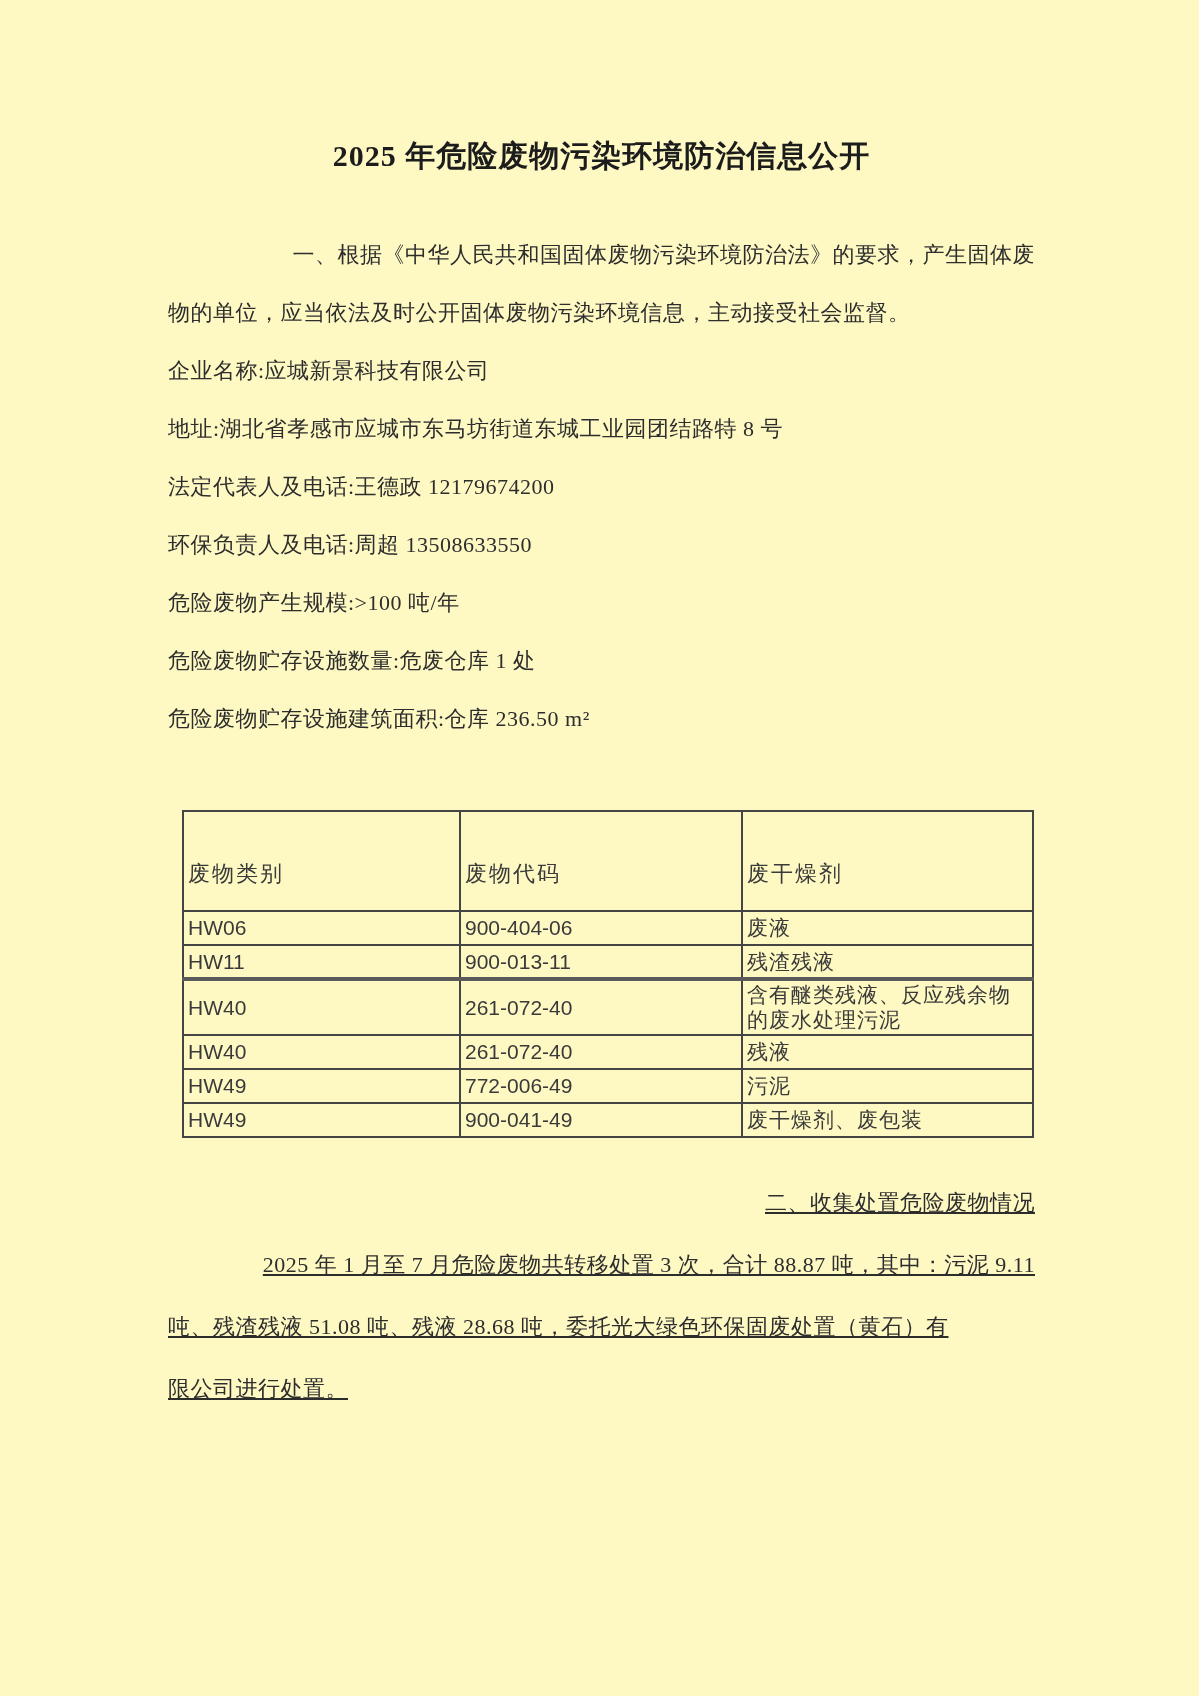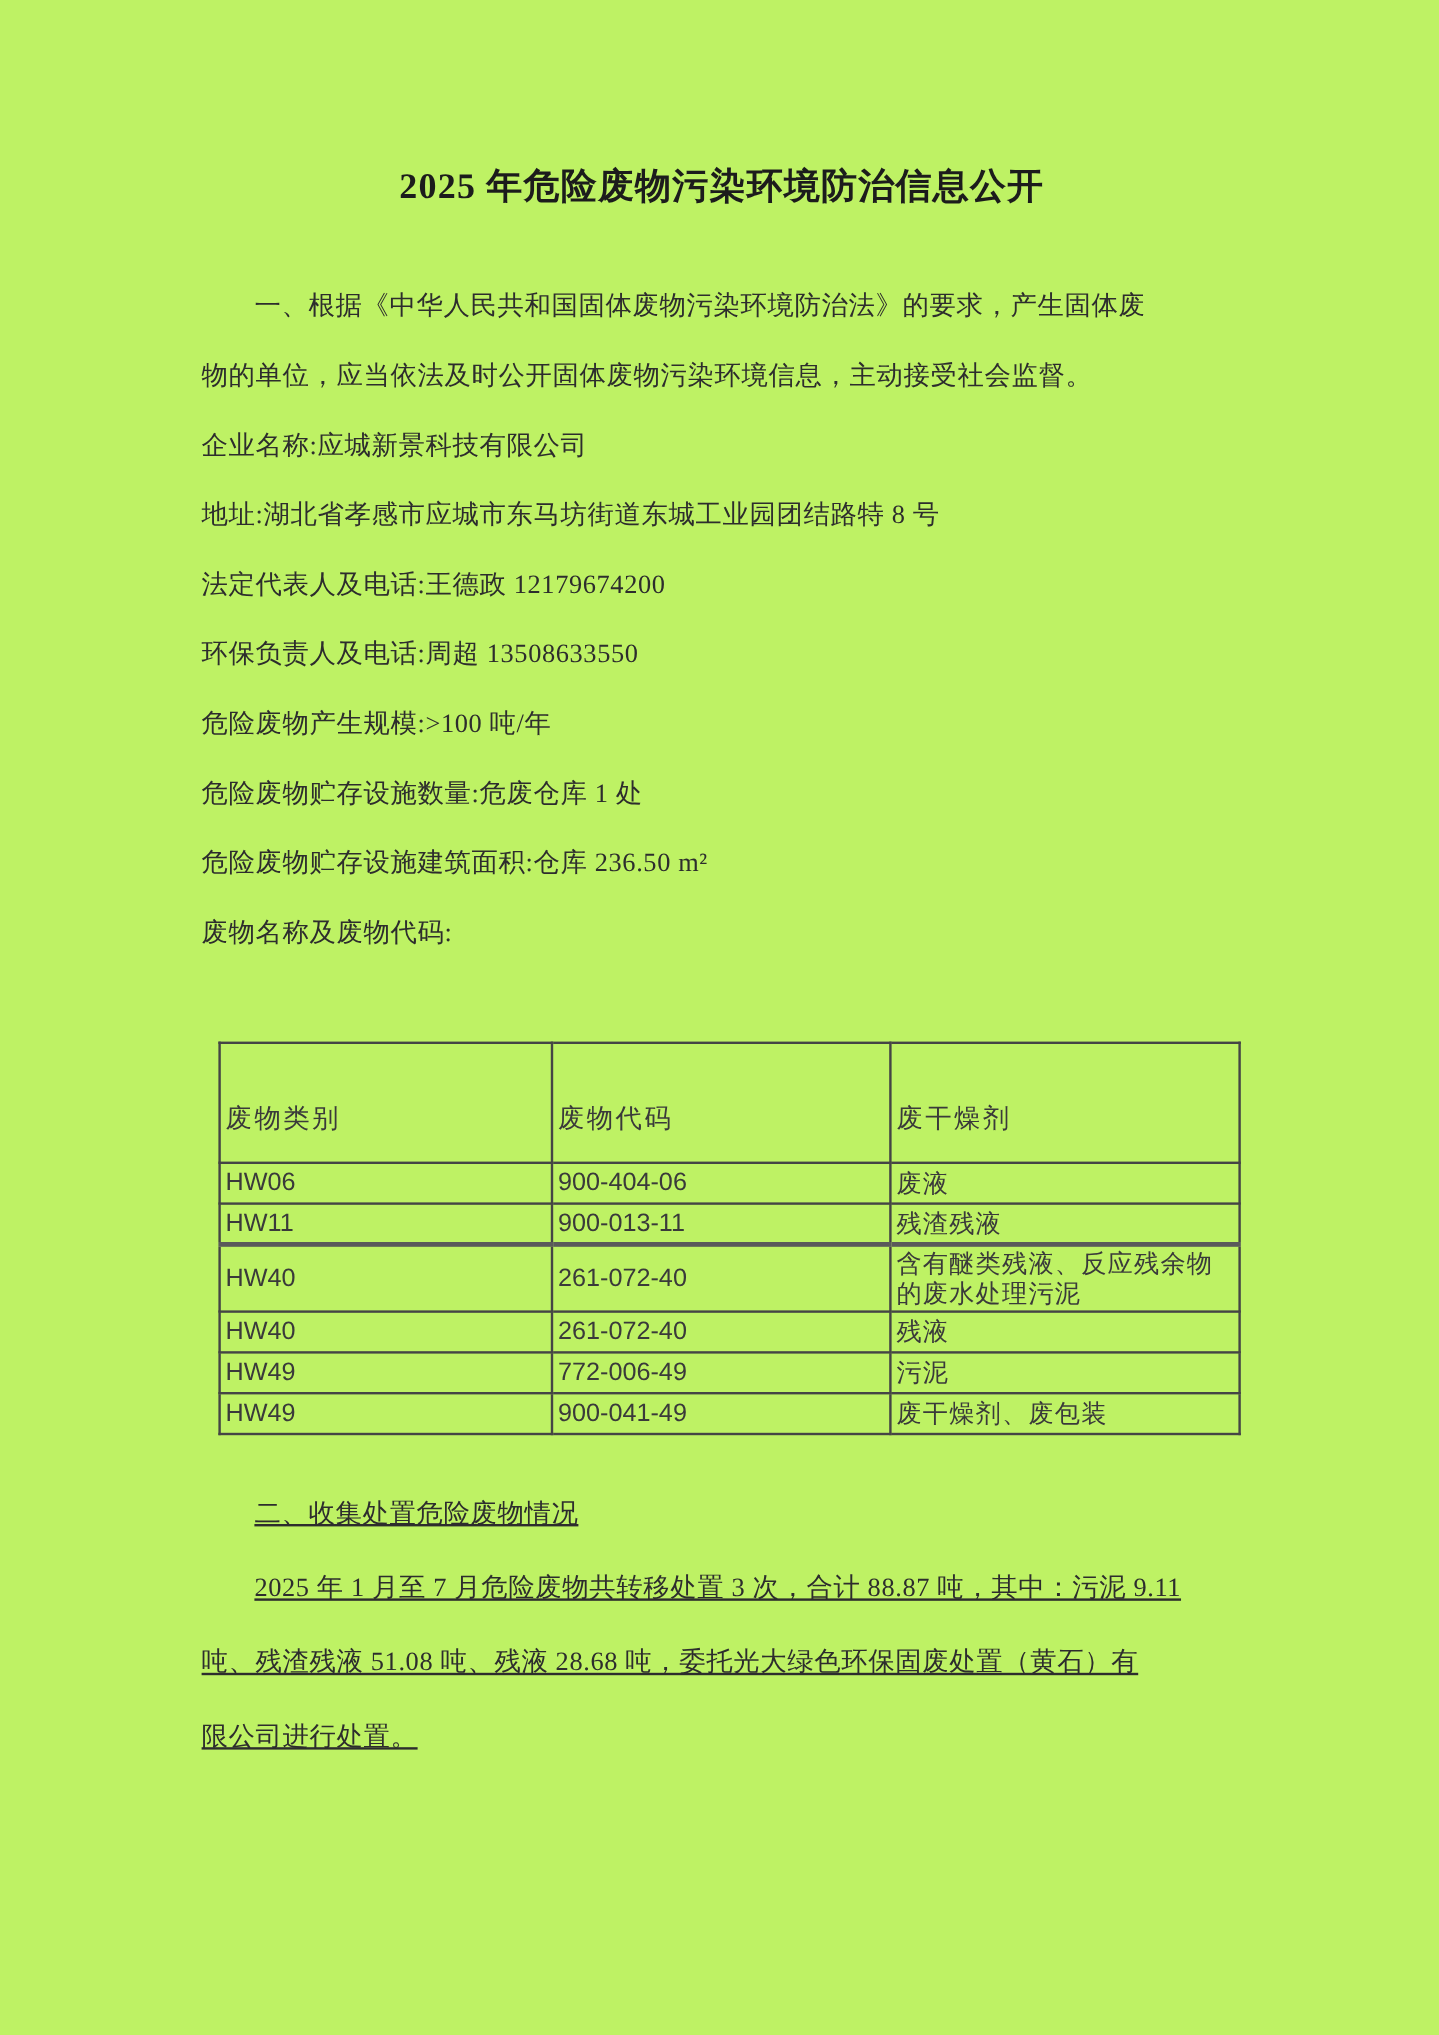--- a/index.html
+++ b/index.html
@@ -2,21 +2,21 @@
 <html><head>
 <meta charset="utf-8">
 <style>
   * { box-sizing: border-box; }
   html, body { margin: 0; padding: 0; background: #ffffff; }
   .page {
     position: relative;
     width: 1199px;
     height: 1696px;
     margin: 0 auto;
-    background: #bef264;
+    background: #fef9c3;
     font-family: "Liberation Serif", "DejaVu Serif", serif;
     color: #2d2d2d;
     padding: 132px 164px 0 168px;
     overflow: hidden;
   }
   .doc-title {
     margin: 0 0 46px 0;
     font-size: 30px;
     line-height: 48px;
     font-weight: 700;
@@ -24,21 +24,21 @@
     color: #1c1c1c;
     letter-spacing: 1px;
   }
   .body-line {
     margin: 0;
     font-size: 22px;
     line-height: 58px;
     white-space: nowrap;
     letter-spacing: 0.5px;
   }
-  .indent { text-indent: 2em; }
+  .indent { text-indent: 2em; text-align: right; }
   table.waste-table {
     border-collapse: collapse;
     margin: 62px 0 0 14px;
     width: 850px;
     table-layout: fixed;
     font-family: "Liberation Sans", "DejaVu Sans", sans-serif;
     color: #3a3a3a;
   }
   table.waste-table col.c1 { width: 277px; }
   table.waste-table col.c2 { width: 282px; }
@@ -85,21 +85,20 @@
   <p class="body-line indent">一、根据《中华人民共和国固体废物污染环境防治法》的要求，产生固体废</p>
   <p class="body-line">物的单位，应当依法及时公开固体废物污染环境信息，主动接受社会监督。</p>
 
   <p class="body-line">企业名称:应城新景科技有限公司</p>
   <p class="body-line">地址:湖北省孝感市应城市东马坊街道东城工业园团结路特 8 号</p>
   <p class="body-line">法定代表人及电话:王德政 12179674200</p>
   <p class="body-line">环保负责人及电话:周超 13508633550</p>
   <p class="body-line">危险废物产生规模:&gt;100 吨/年</p>
   <p class="body-line">危险废物贮存设施数量:危废仓库 1 处</p>
   <p class="body-line">危险废物贮存设施建筑面积:仓库 236.50 m²</p>
-  <p class="body-line">废物名称及废物代码:</p>
 
   <table class="waste-table">
     <colgroup>
         <col class="c1">
         <col class="c2">
         <col class="c3">
       </colgroup>
     <tbody>
         <tr>
       <th>废物类别</th>

